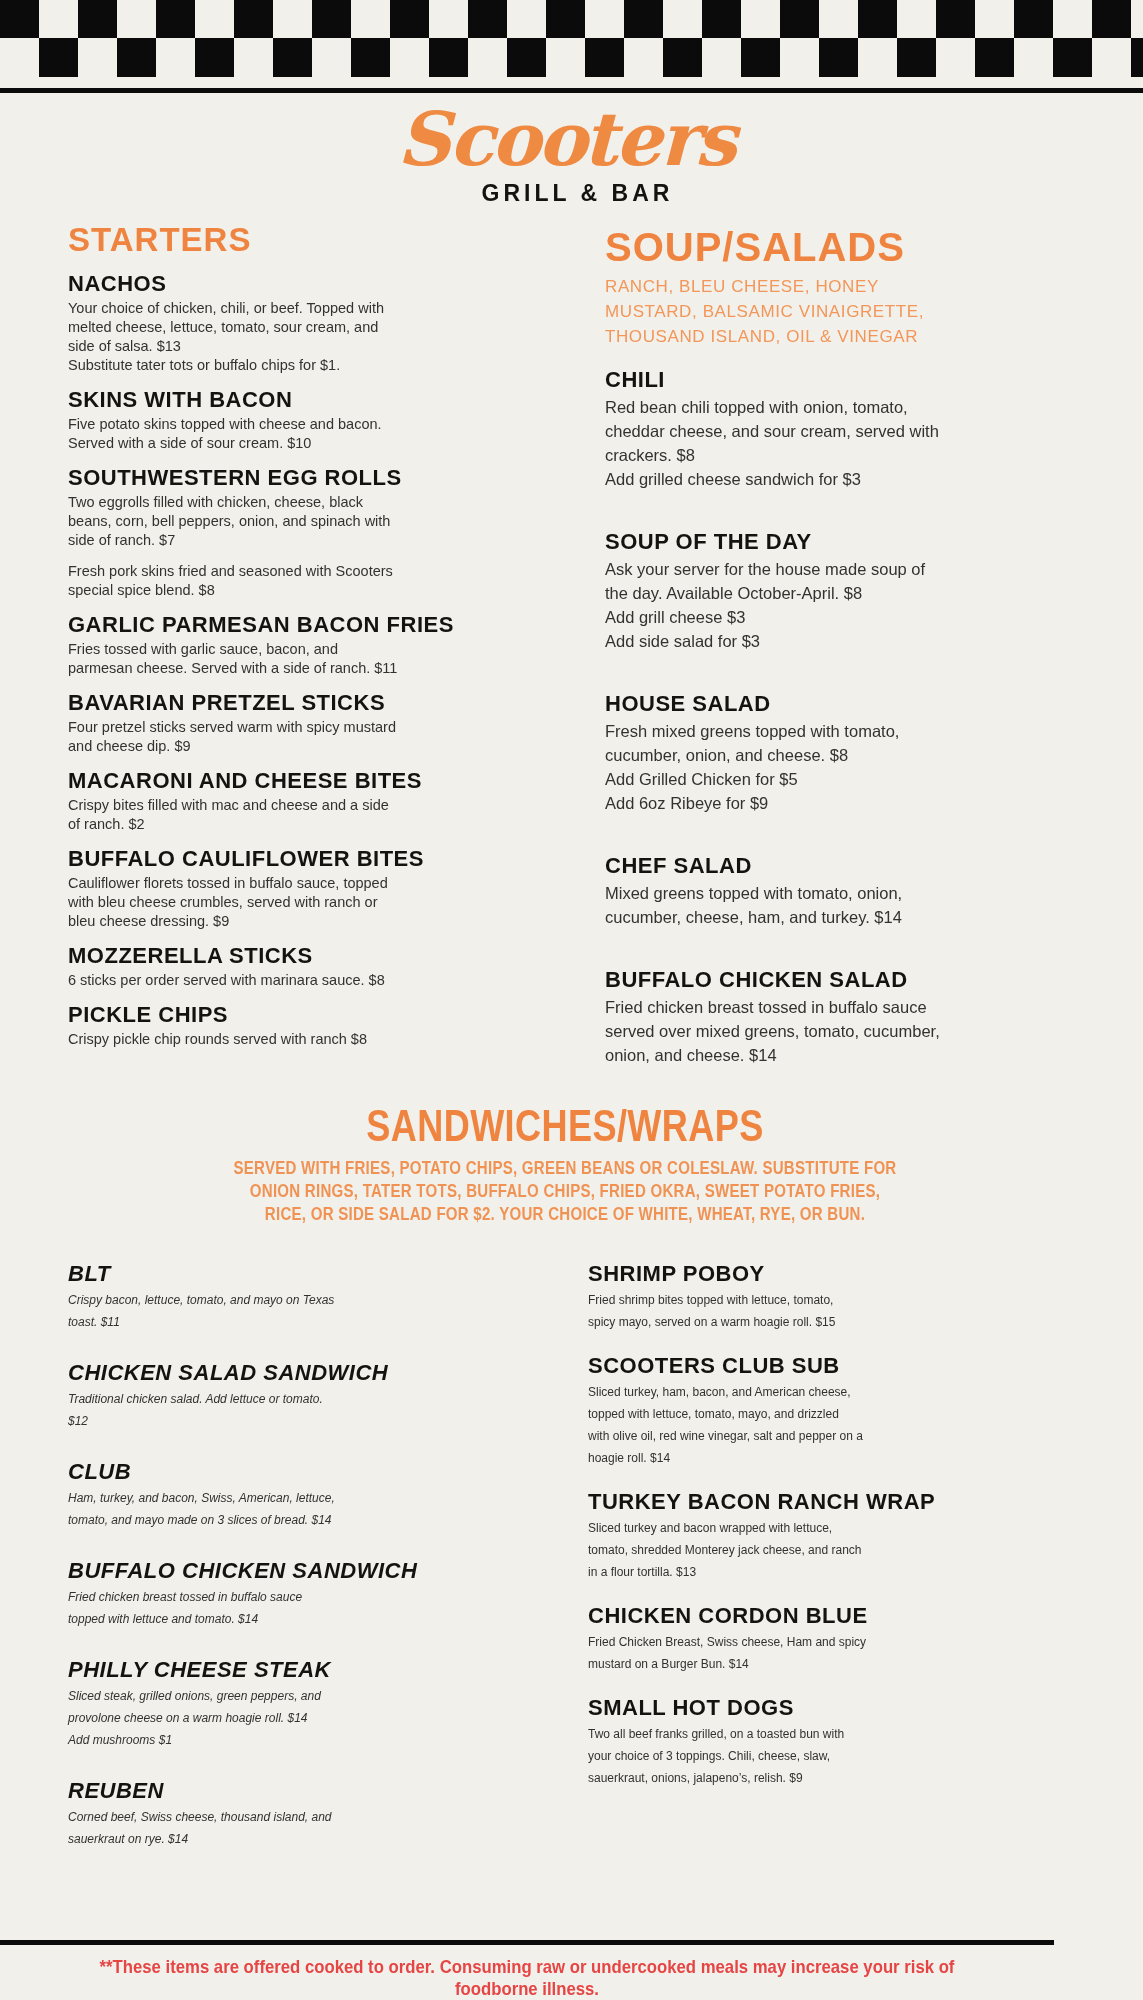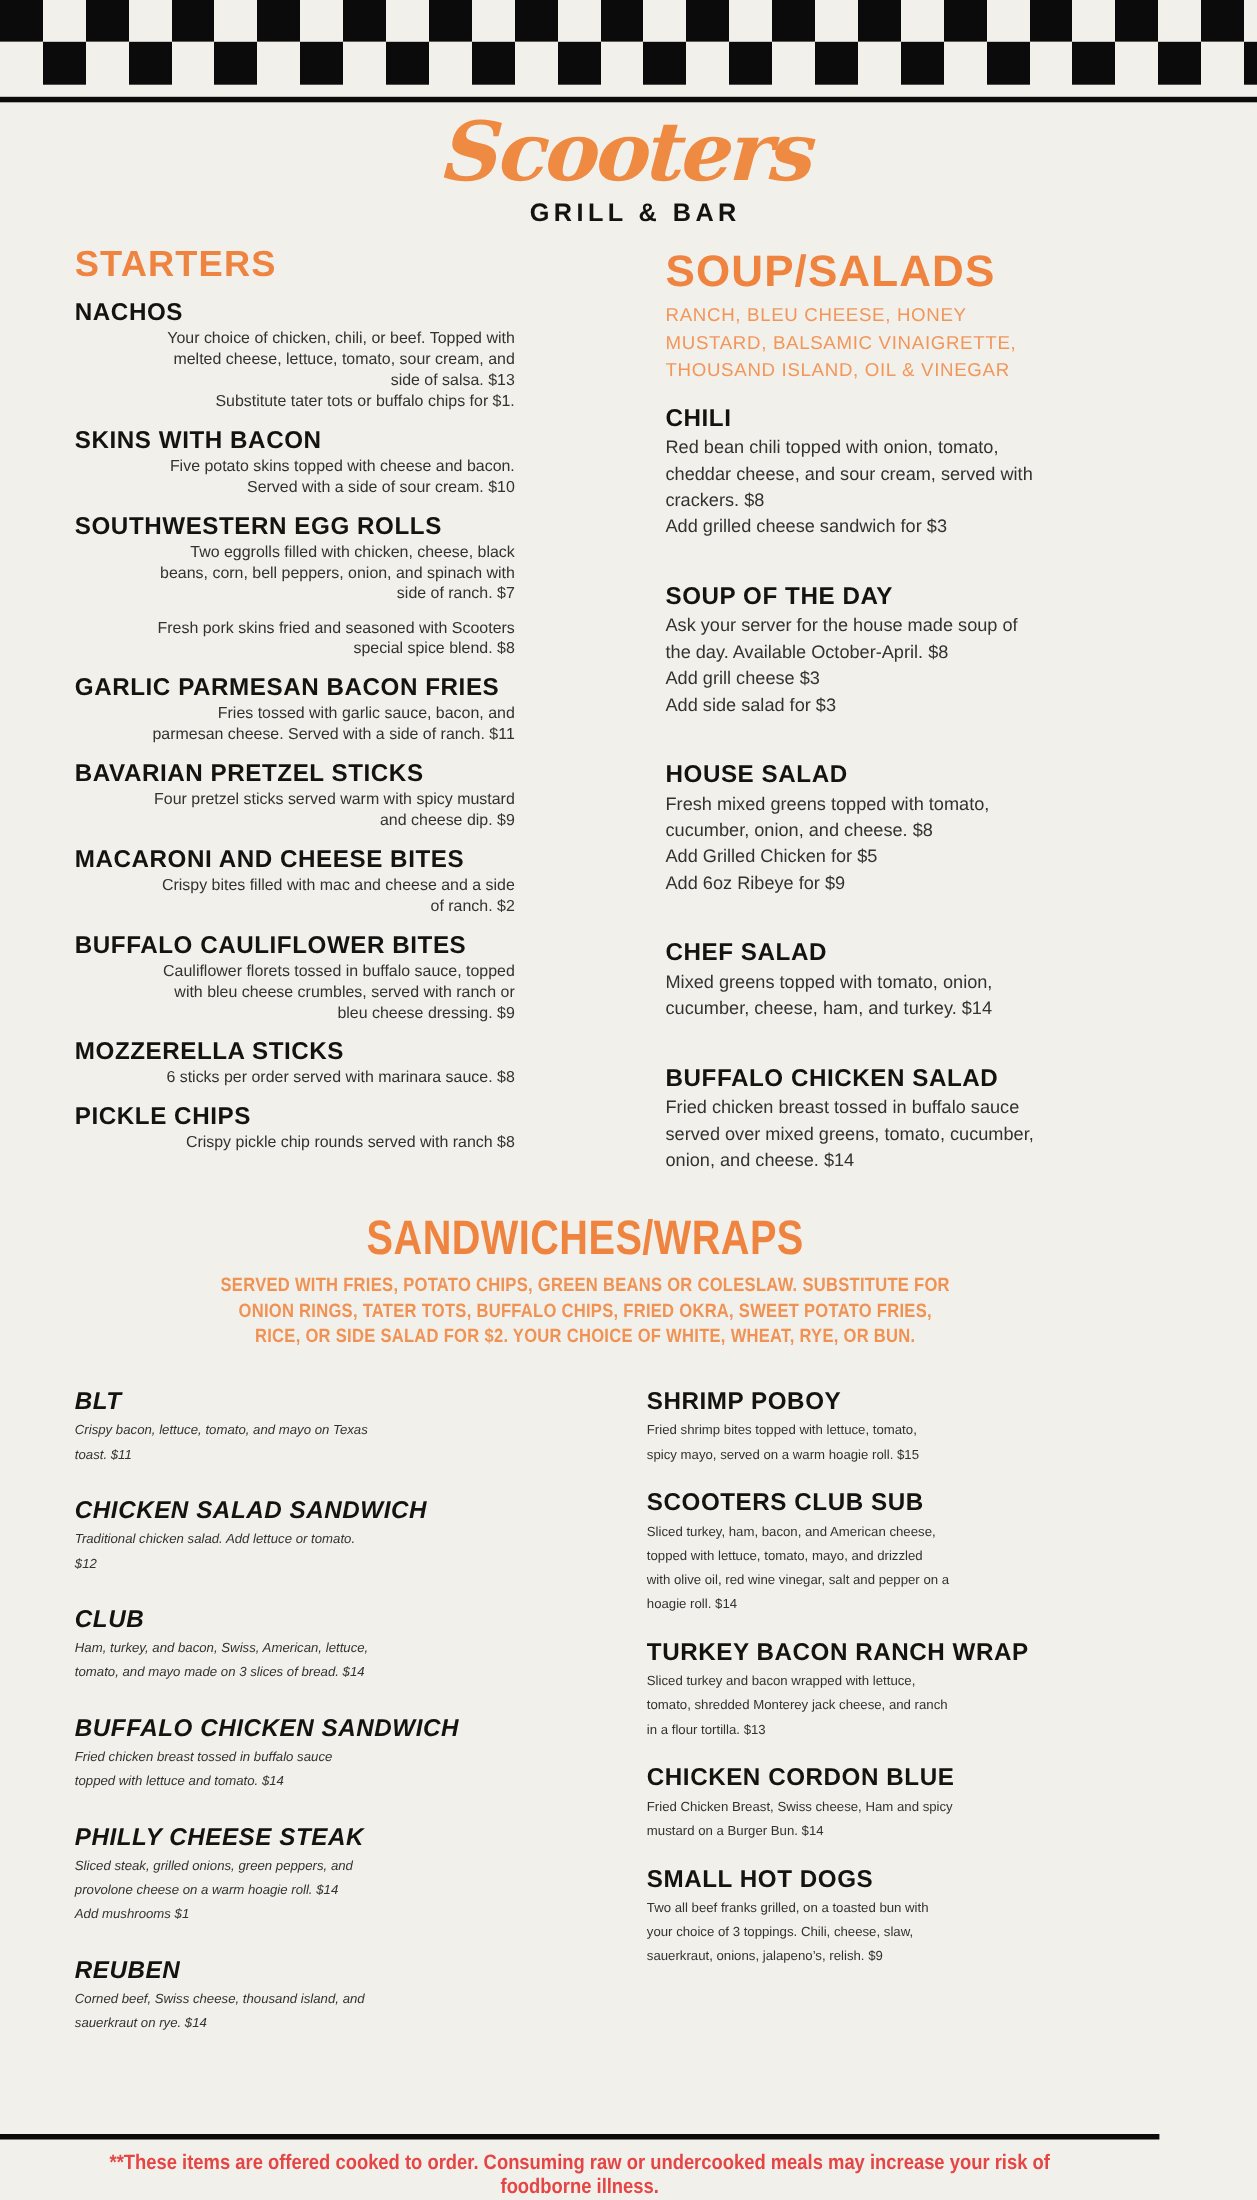--- a/index.html
+++ b/index.html
@@ -47,35 +47,35 @@
   .sec-title { color:#ef8440; font-weight:700; }
   .item-name {
     font-size:22px; line-height:25px; font-weight:700;
     color:#14130f; letter-spacing:0.5px; margin-bottom:3px;
   }
   .item-desc { white-space:pre-line; }
 
   
   .starters { position:absolute; left:68px; top:220px; width:400px; }
   .starters .sec-title { font-size:33px; line-height:39px; letter-spacing:1px; margin-bottom:12px; }
-  .starters .item-desc { font-size:14.5px; line-height:19px;text-align:right; }
+  .starters .item-desc { font-size:14.5px; line-height:19px; }
   .starters article { margin-bottom:12px; }
 
   
   .soups { position:absolute; left:605px; top:224px; width:495px; }
   .soups .sec-title { font-size:40px; line-height:46px; letter-spacing:1px; margin-bottom:4px; }
   .soups .sec-sub {
     color:#f29659; font-size:17px; line-height:25px;
     letter-spacing:0.6px; white-space:pre-line; margin-bottom:18px;
   }
   .soups .item-desc { font-size:16.5px; line-height:24px; }
   .soups article { margin-bottom:38px; }
 
   
-  .sw-header { position:absolute; top:1103px; left:0; width:1064px; text-align:center; }
+  .sw-header { position:absolute; top:1103px; left:0; width:1064px; text-align:center;padding-left:33px; }
   .sw-header .sec-title {
     font-size:44px; line-height:46px; letter-spacing:0.5px;
     transform:scaleX(0.82); transform-origin:50% 50%;
   }
   .sw-header .sec-sub {
     margin-top:8px;
     color:#f09254; font-weight:700; font-size:17.5px; line-height:23px;
     letter-spacing:0.3px; white-space:pre-line;
     transform:scaleX(0.86); transform-origin:50% 0;
   }

